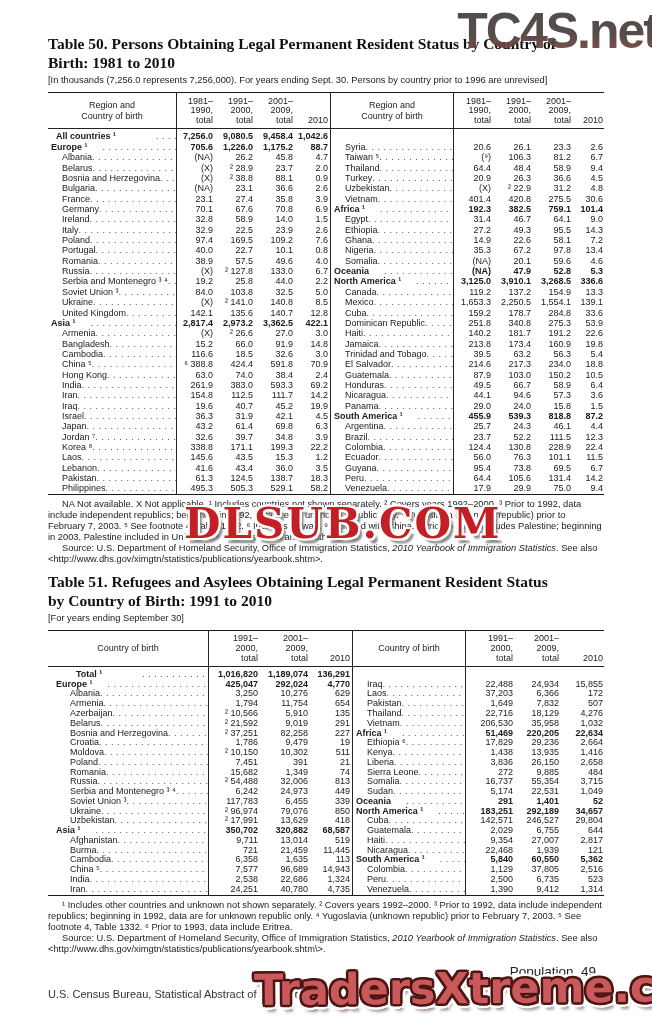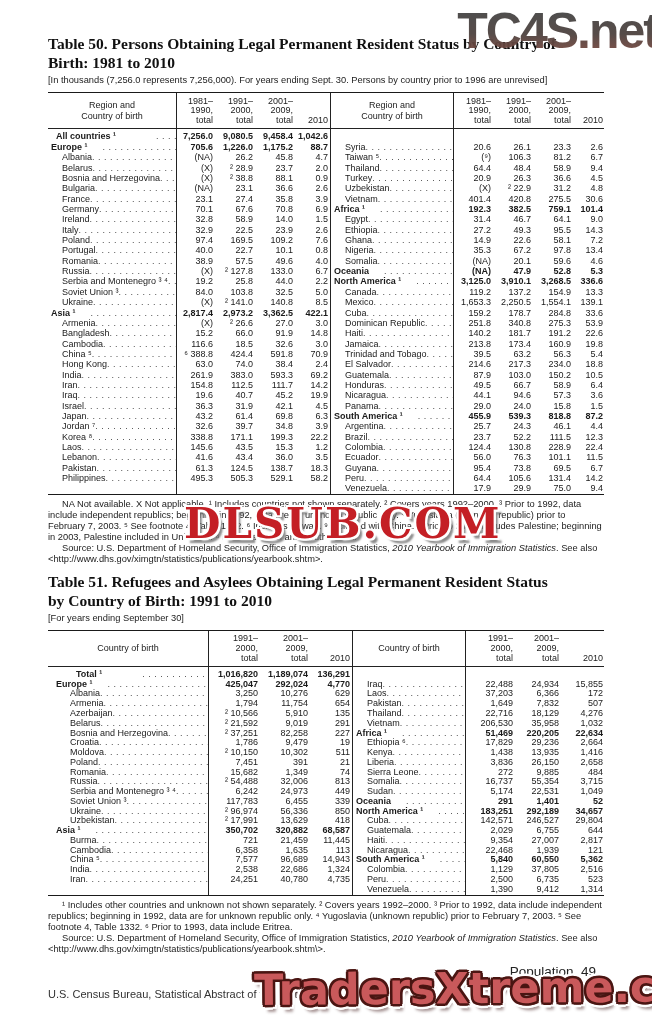--- a/index.html
+++ b/index.html
@@ -280,20 +280,30 @@
           <div class="trow i1">
             <span class="lbl">
               <span class="nm">Ukraine</span>
               <span class="dots"></span>
             </span>
             <span class="val">(X)</span>
             <span class="val">² 141.0</span>
             <span class="val">140.8</span>
             <span class="val">8.5</span>
           </div>
+          <div class="trow i1">
+            <span class="lbl">
+              <span class="nm">United Kingdom</span>
+              <span class="dots"></span>
+            </span>
+            <span class="val">142.1</span>
+            <span class="val">135.6</span>
+            <span class="val">140.7</span>
+            <span class="val">12.8</span>
+          </div>
           <div class="trow bold i0">
             <span class="lbl">
               <span class="nm">Asia ¹</span>
               <span class="dots"></span>
             </span>
             <span class="val">2,817.4</span>
             <span class="val">2,973.2</span>
             <span class="val">3,362.5</span>
             <span class="val">422.1</span>
           </div>
@@ -969,40 +979,49 @@
             <span class="val">117,783</span>
             <span class="val">6,455</span>
             <span class="val">339</span>
           </div>
           <div class="trow i1">
             <span class="lbl">
               <span class="nm">Ukraine</span>
               <span class="dots"></span>
             </span>
             <span class="val">² 96,974</span>
-            <span class="val">56,336</span>
+            <span class="val">79,076</span>
             <span class="val">850</span>
           </div>
           <div class="trow i1">
             <span class="lbl">
               <span class="nm">Uzbekistan</span>
               <span class="dots"></span>
             </span>
             <span class="val">² 17,991</span>
             <span class="val">13,629</span>
             <span class="val">418</span>
           </div>
           <div class="trow bold i0">
             <span class="lbl">
               <span class="nm">Asia ¹</span>
               <span class="dots"></span>
             </span>
             <span class="val">350,702</span>
             <span class="val">320,882</span>
             <span class="val">68,587</span>
+          </div>
+          <div class="trow i1">
+            <span class="lbl">
+              <span class="nm">Afghanistan</span>
+              <span class="dots"></span>
+            </span>
+            <span class="val">9,711</span>
+            <span class="val">13,014</span>
+            <span class="val">519</span>
           </div>
           <div class="trow i1">
             <span class="lbl">
               <span class="nm">Burma</span>
               <span class="dots"></span>
             </span>
             <span class="val">721</span>
             <span class="val">21,459</span>
             <span class="val">11,445</span>
           </div>

